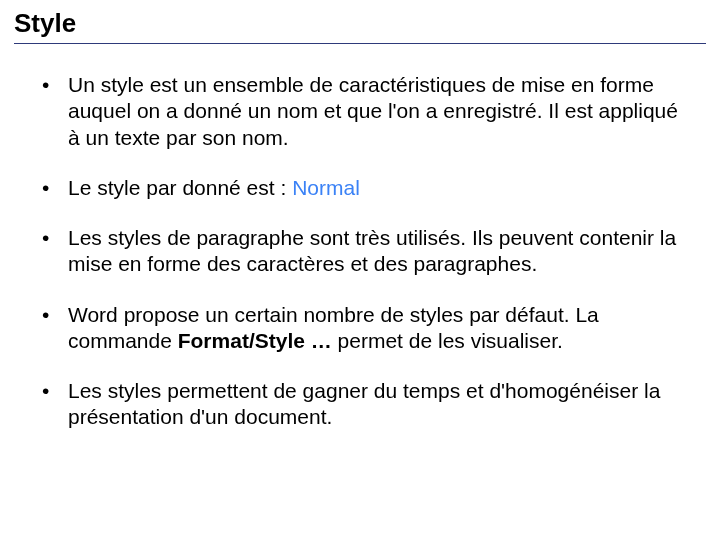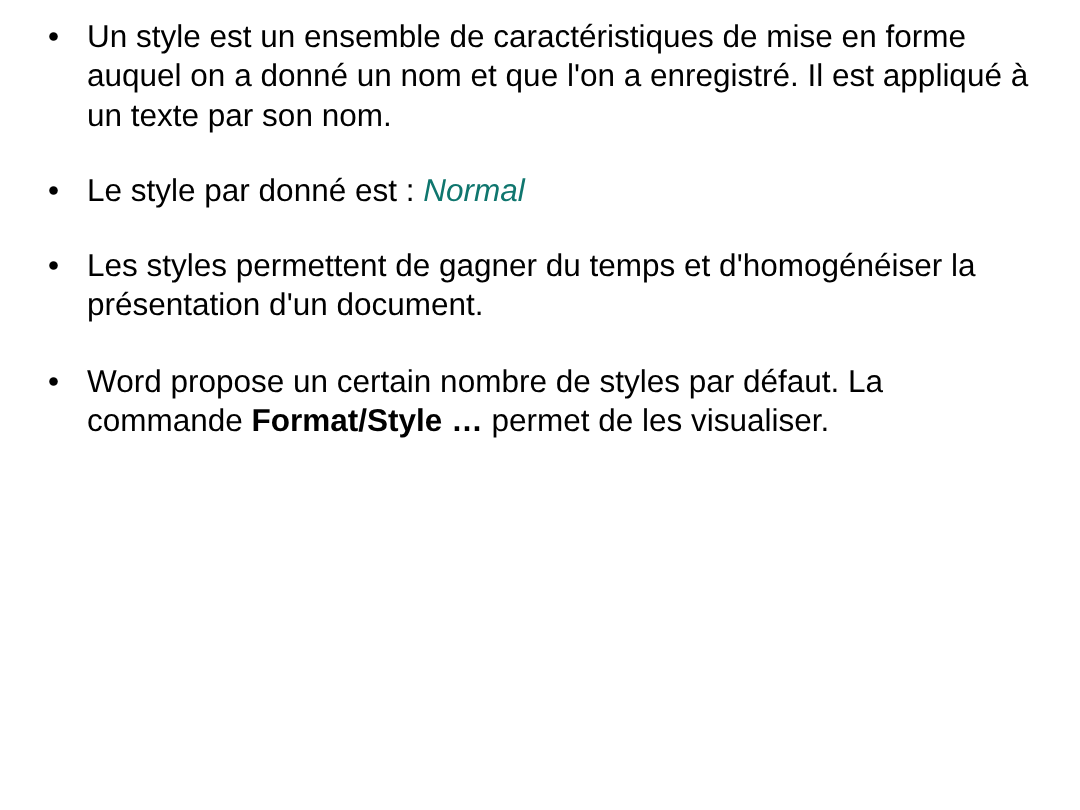--- a/index.html
+++ b/index.html
@@ -20,64 +20,67 @@
   }
   .title {
     font-size: 26px;
     font-weight: bold;
     padding: 0 0 4px 0;
     border-bottom: 1px solid #2e3a7a;
     margin-bottom: 28px;
   }
   ul.bullets {
     list-style: none;
-    margin: 4px;
+    margin: 14px;
     padding: 0 4px 0 14px;
   }
   ul.bullets > li {
     position: relative;
     font-size: 21px;
     line-height: 1.25;
     padding-left: 26px;
     margin-bottom: 24px;
   }
   ul.bullets > li::before {
     content: "•";
     position: absolute;
     left: 0;
     top: 0;
     font-size: 21px;
   }
   .accent {
-    color: #0f766e;
-    font-style: italic;
+    color: #3b82f6;
   }
   .strong {
     font-weight: bold;
   }
 </style>
 </head>
 <body>
 
 <div class="slide">
+  <div class="title">Style</div>
 
   <ul class="bullets">
 
     <li>
       <span>Un style est un ensemble de caractéristiques de mise en forme auquel on a donné un nom et que l'on a enregistré. Il est appliqué à un texte par son nom.</span>
     </li>
 
     <li>
       <span>Le style par donné est : </span><span class="accent">Normal</span>
     </li>
 
-
     <li>
-      <span>Les styles permettent de gagner du temps et d'homogénéiser la présentation d'un document.</span>
+      <span>Les styles de paragraphe sont très utilisés. Ils peuvent contenir la mise en forme des caractères et des paragraphes.</span>
     </li>
 
     <li>
       <span>Word propose un certain nombre de styles par défaut. La commande </span><span class="strong">Format/Style …</span><span> permet de les visualiser.</span>
+    </li>
+
+    <li>
+      <span>Les styles permettent de gagner du temps et d'homogénéiser la présentation d'un document.</span>
     </li>
 
 
   </ul>
 </div>
 
 </body></html>

